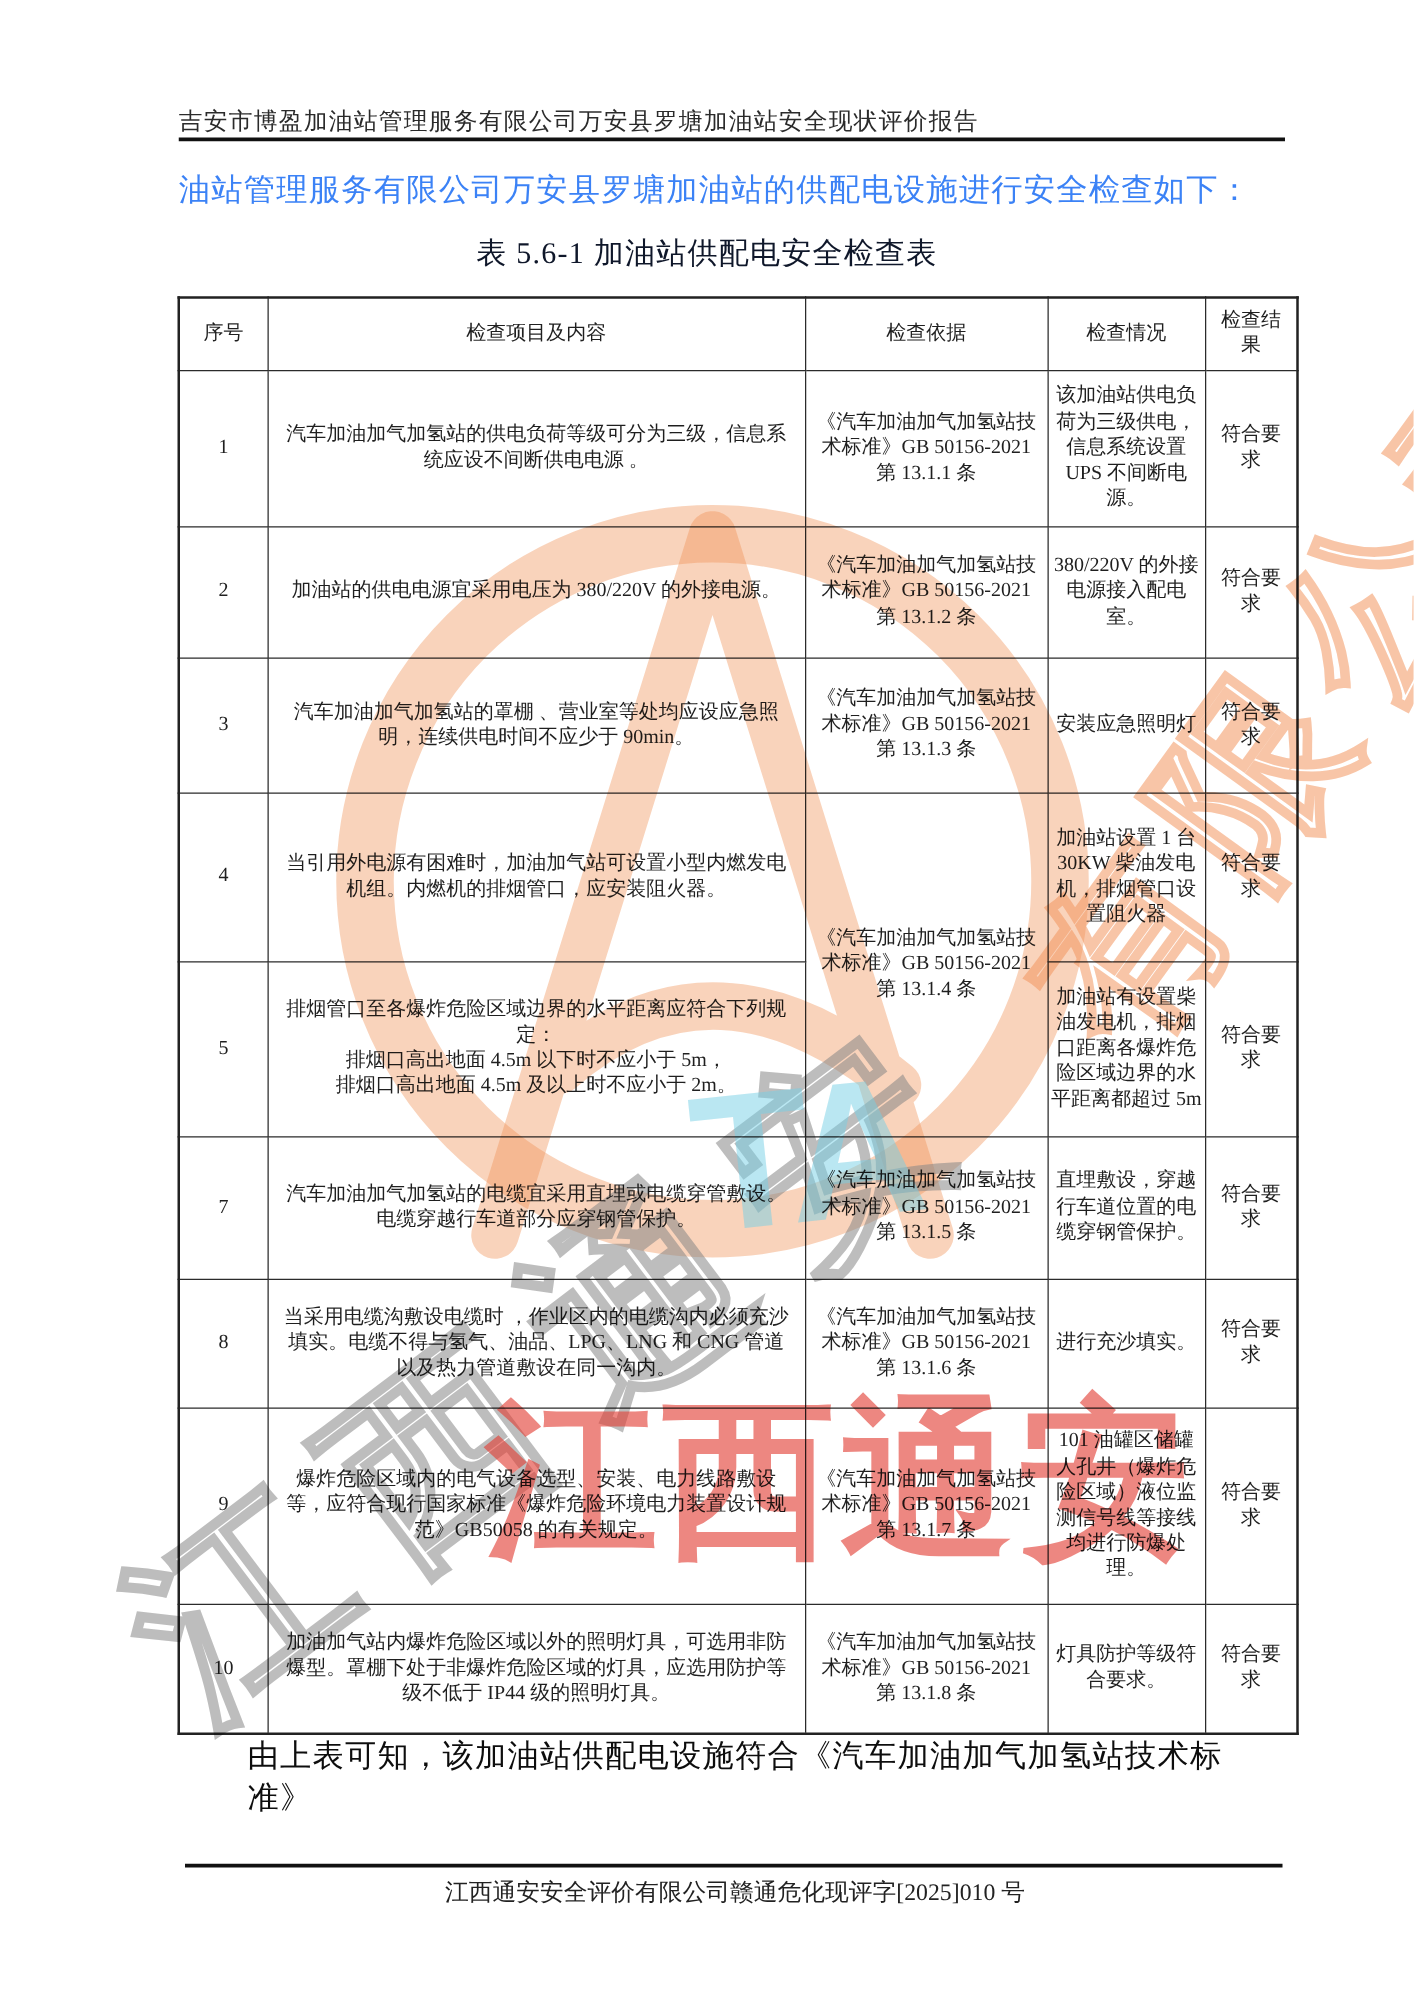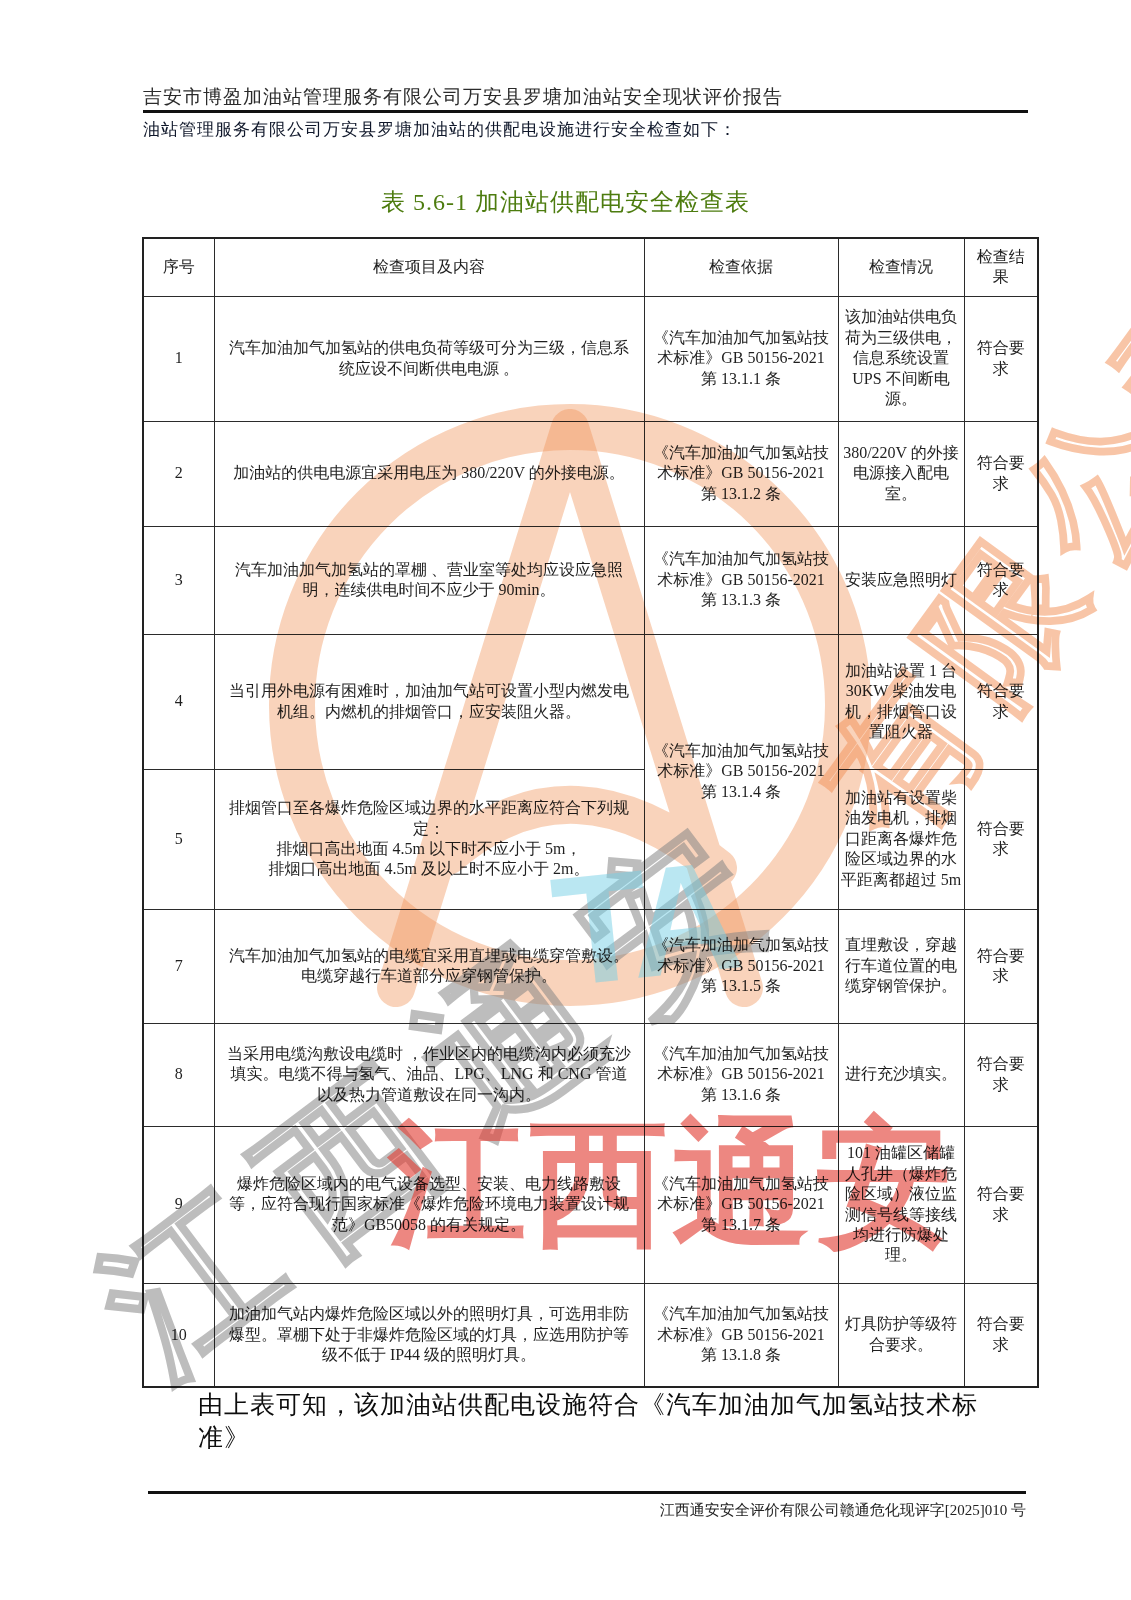--- a/index.html
+++ b/index.html
@@ -18,32 +18,32 @@
   }
   .rule{position:absolute;left:143px;width:885px;height:3px;background:#111;}
   .rule-top{top:110px;}
   .rule-bottom{top:1491px;left:148px;width:878px;}
   .page-number{
     position:absolute;top:1455px;left:0;width:1131px;
     text-align:center;font-size:20px;color:#222;
   }
   .doc-footer{
     position:absolute;top:1501px;left:150px;width:876px;
-    font-size:15px;color:#222;
-    display:flex;justify-content:flex-end;
+    font-size:19px;color:#222;
+    display:flex;justify-content:center;
   }
   
   .intro{
-    position:absolute;top:119px;left:143px;width:862px;
-    font-size:17px;line-height:1.35;color:#0f172a;letter-spacing:1px;
+    position:absolute;top:136px;left:143px;width:862px;
+    font-size:25px;line-height:1.35;color:#3b82f6;letter-spacing:1px;
     margin:0;
   }
   .table-title{
     position:absolute;top:186px;left:0;width:1131px;
-    text-align:center;font-size:24px;color:#4d7c0f;margin:0;letter-spacing:1px;
+    text-align:center;font-size:24px;color:#0f172a;margin:0;letter-spacing:1px;
   }
   .conclusion{
     position:absolute;top:1388px;left:143px;width:880px;
     font-size:25px;color:#0d0d0d;margin:0;letter-spacing:1px;
     padding-left:55px;box-sizing:border-box;
   }
   
   table.check-table{
     position:absolute;top:237px;left:142px;
     width:895px;table-layout:fixed;border-collapse:collapse;

